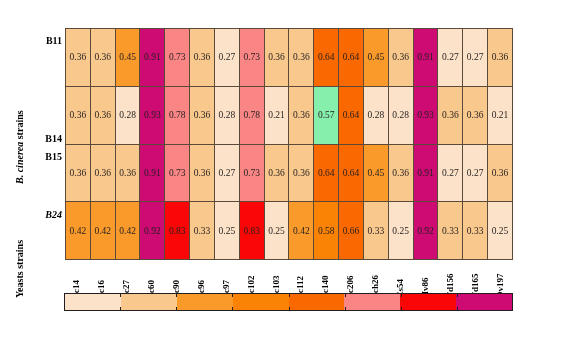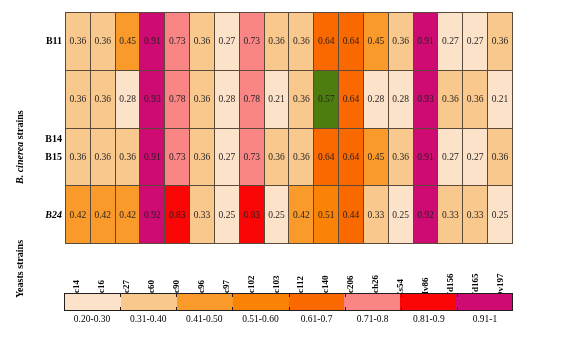--- a/index.html
+++ b/index.html
@@ -51,20 +51,21 @@
     left: 65px;
     top: 12px;
     width: 448px;
     height: 232px;
   }
   table.heatmap {
     border-collapse: collapse;
     width: 448px;
     height: 232px;
     table-layout: fixed;
+    margin-top: 16px;
   }
   table.heatmap td.cell {
     border: 1px solid #5b4a3a;
     text-align: center;
     vertical-align: middle;
     font-family: "Liberation Serif", "DejaVu Serif", serif;
     font-size: 9.5px;
     color: #231f20;
     padding: 0;
   }
@@ -202,21 +203,21 @@
             <td class="cell" style="background: rgb(249, 200, 140);">0.36</td>
             <td class="cell" style="background: rgb(249, 200, 140);">0.36</td>
             <td class="cell" style="background: rgb(251, 226, 200);">0.28</td>
             <td class="cell" style="background: rgb(206, 10, 115);">0.93</td>
             <td class="cell" style="background: rgb(250, 133, 133);">0.78</td>
             <td class="cell" style="background: rgb(249, 200, 140);">0.36</td>
             <td class="cell" style="background: rgb(251, 226, 200);">0.28</td>
             <td class="cell" style="background: rgb(250, 133, 133);">0.78</td>
             <td class="cell" style="background: rgb(251, 226, 200);">0.21</td>
             <td class="cell" style="background: rgb(249, 200, 140);">0.36</td>
-            <td class="cell" style="background: #4d7c0f;">0.57</td>
+            <td class="cell" style="background: #86efac;">0.57</td>
             <td class="cell" style="background: rgb(250, 104, 0);">0.64</td>
             <td class="cell" style="background: rgb(251, 226, 200);">0.28</td>
             <td class="cell" style="background: rgb(251, 226, 200);">0.28</td>
             <td class="cell" style="background: rgb(206, 10, 115);">0.93</td>
             <td class="cell" style="background: rgb(249, 200, 140);">0.36</td>
             <td class="cell" style="background: rgb(249, 200, 140);">0.36</td>
             <td class="cell" style="background: rgb(251, 226, 200);">0.21</td>
           </tr>
           <tr>
             <td class="cell" style="background: rgb(249, 200, 140);">0.36</td>
@@ -242,22 +243,22 @@
             <td class="cell" style="background: rgb(249, 154, 43);">0.42</td>
             <td class="cell" style="background: rgb(249, 154, 43);">0.42</td>
             <td class="cell" style="background: rgb(249, 154, 43);">0.42</td>
             <td class="cell" style="background: rgb(206, 10, 115);">0.92</td>
             <td class="cell" style="background: rgb(251, 6, 6);">0.83</td>
             <td class="cell" style="background: rgb(249, 200, 140);">0.33</td>
             <td class="cell" style="background: rgb(251, 226, 200);">0.25</td>
             <td class="cell" style="background: rgb(251, 6, 6);">0.83</td>
             <td class="cell" style="background: rgb(251, 226, 200);">0.25</td>
             <td class="cell" style="background: rgb(249, 154, 43);">0.42</td>
-            <td class="cell" style="background: rgb(250, 130, 5);">0.51</td>
-            <td class="cell" style="background: rgb(250, 104, 0);">0.44</td>
+            <td class="cell" style="background: rgb(250, 130, 5);">0.58</td>
+            <td class="cell" style="background: rgb(250, 104, 0);">0.66</td>
             <td class="cell" style="background: rgb(249, 200, 140);">0.33</td>
             <td class="cell" style="background: rgb(251, 226, 200);">0.25</td>
             <td class="cell" style="background: rgb(206, 10, 115);">0.92</td>
             <td class="cell" style="background: rgb(249, 200, 140);">0.33</td>
             <td class="cell" style="background: rgb(249, 200, 140);">0.33</td>
             <td class="cell" style="background: rgb(251, 226, 200);">0.25</td>
           </tr>
         </tbody>
     </table>
   </div>
@@ -302,24 +303,14 @@
       <div class="tick bot" style="left: 168.375px;"></div>
       <div class="tick top" style="left: 224.5px;"></div>
       <div class="tick bot" style="left: 224.5px;"></div>
       <div class="tick top" style="left: 280.625px;"></div>
       <div class="tick bot" style="left: 280.625px;"></div>
       <div class="tick top" style="left: 336.75px;"></div>
       <div class="tick bot" style="left: 336.75px;"></div>
       <div class="tick top" style="left: 392.875px;"></div>
       <div class="tick bot" style="left: 392.875px;"></div>
     </div>
-  <div id="legend-labels">
-      <div class="llab">0.20-0.30</div>
-      <div class="llab">0.31-0.40</div>
-      <div class="llab">0.41-0.50</div>
-      <div class="llab">0.51-0.60</div>
-      <div class="llab">0.61-0.7</div>
-      <div class="llab">0.71-0.8</div>
-      <div class="llab">0.81-0.9</div>
-      <div class="llab">0.91-1</div>
-    </div>
 
 </div>
 
 </body></html>

